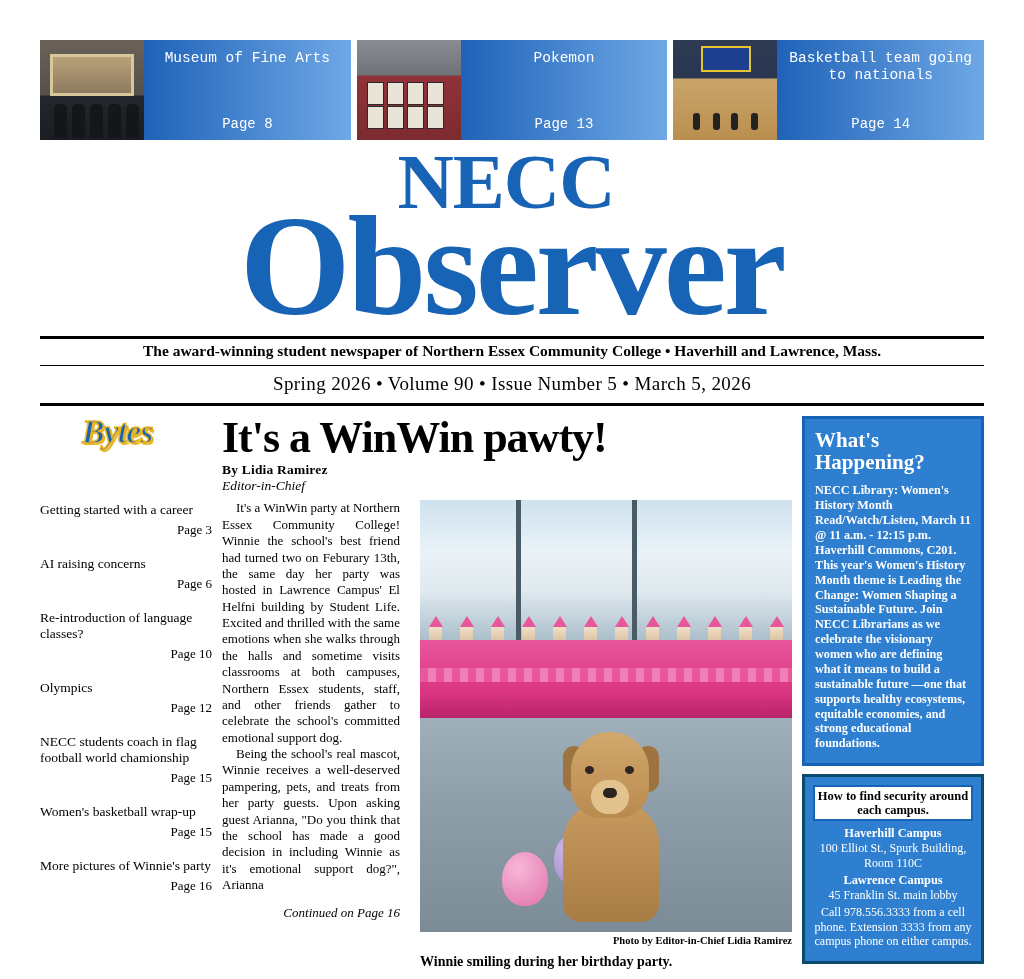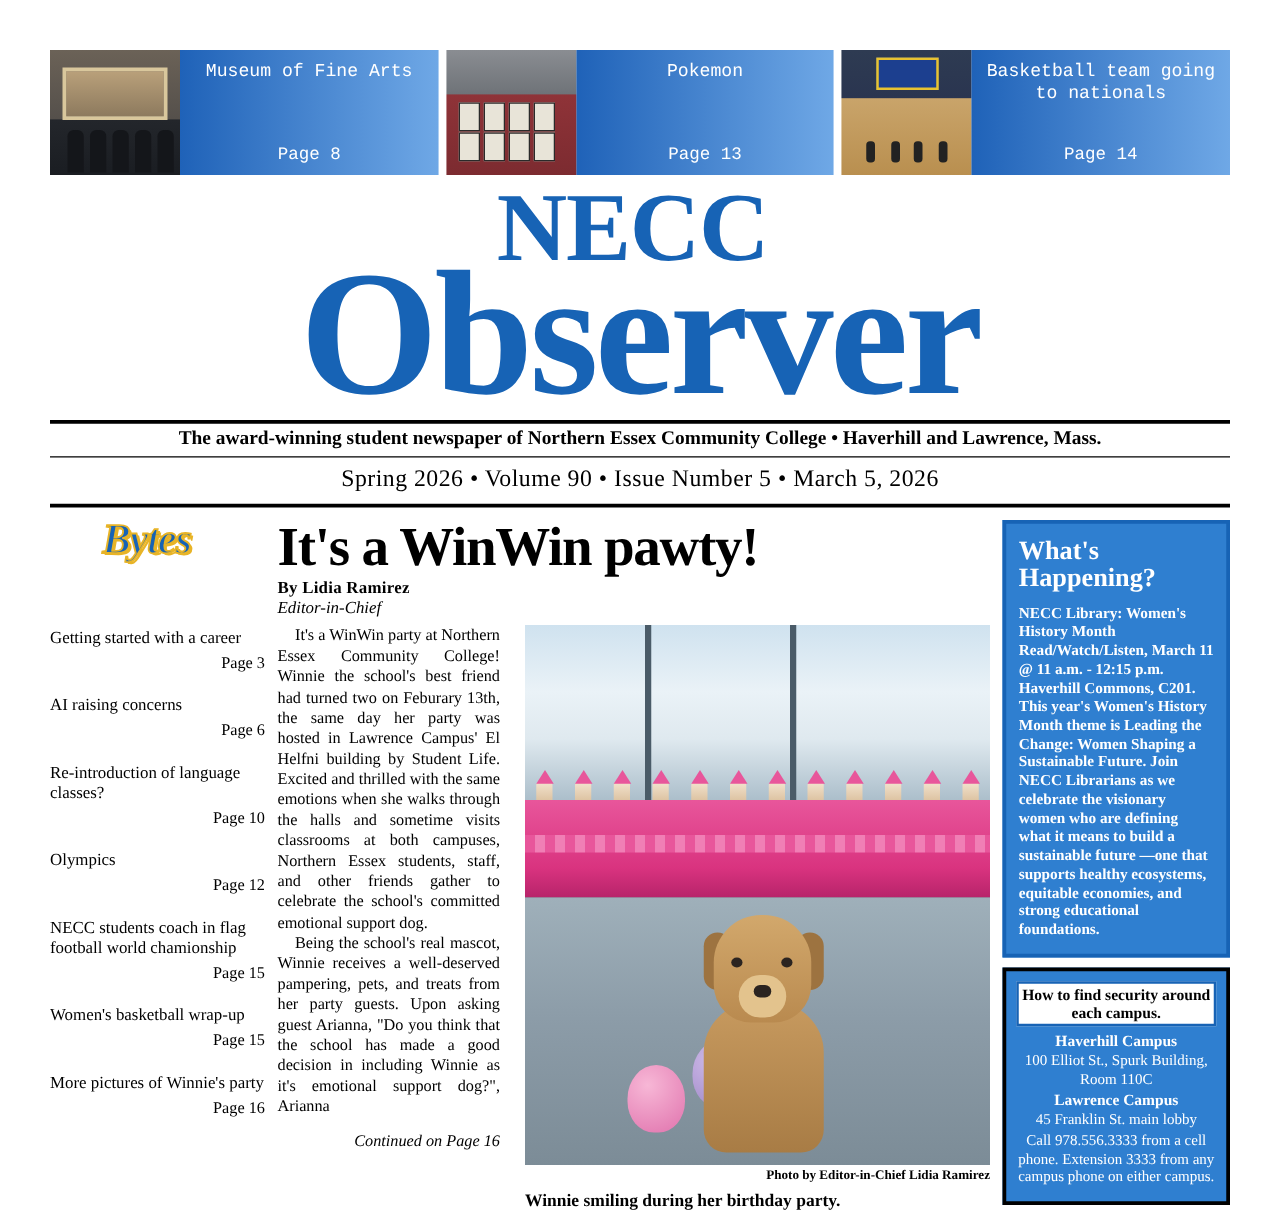--- a/index.html
+++ b/index.html
@@ -367,21 +367,21 @@
     line-height: 1.05;
     margin-bottom: 10px;
   }
   .happening-body {
     font-family: "Liberation Serif", serif;
     font-weight: bold;
     font-size: 12.2px;
     line-height: 1.22;
   }
   .security-box {
-    border: 3px solid #000000;
+    border: 3px solid #0c4a6e;
     background: #2f7fd0;
     margin-top: 8px;
     padding: 8px 8px 10px 8px;
     box-sizing: border-box;
     color: #ffffff;
     text-align: center;
   }
   .security-head {
     background: #ffffff;
     color: #000;

